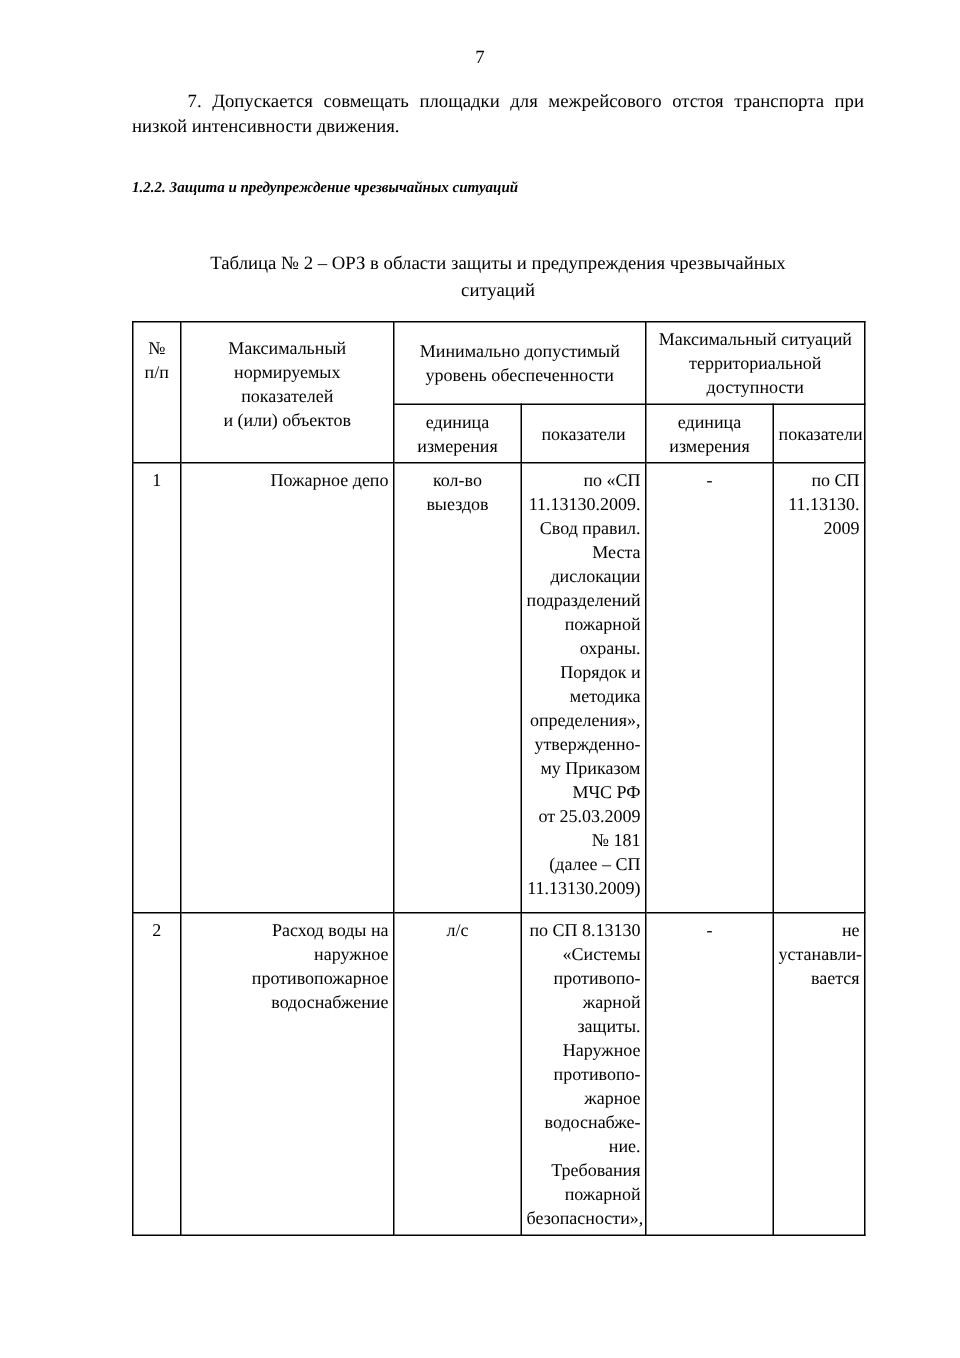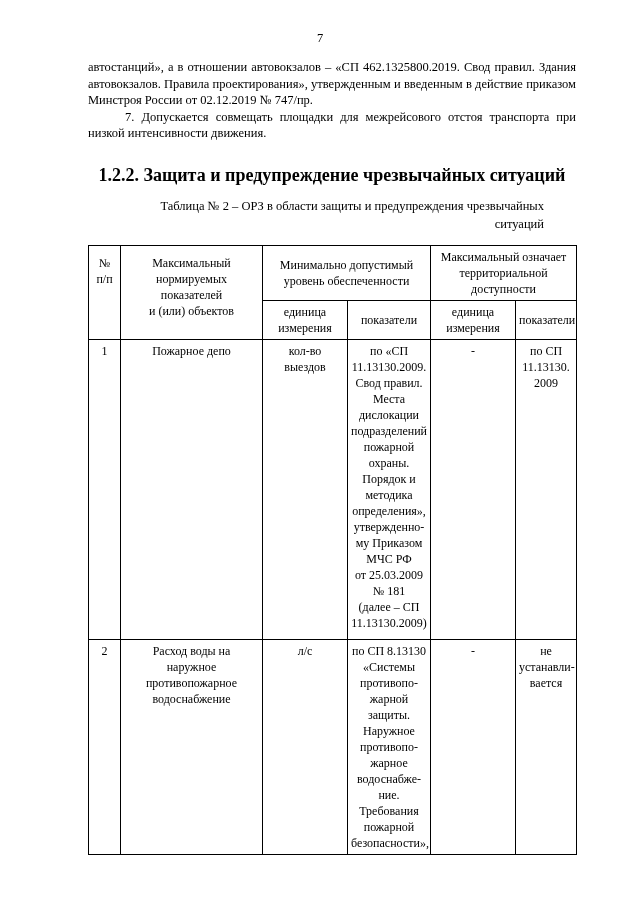--- a/index.html
+++ b/index.html
@@ -23,29 +23,30 @@
     margin: 13px 64px 0 88px; 
     font-size: 12.5px;
     line-height: 16.5px;
   }
   p.body-par {
     margin: 0;
     text-align: justify;
   }
   p.body-par.indent { text-indent: 37px; }
   h2.section-heading {
-    font-size: 18px;
+    font-size: 10px;
     font-weight: bold;
-    text-align: center;
+    text-align: left;
     margin: 25px 0 0 0;
     line-height: 17px;
+    font-style: italic;
   }
   .table-caption {
-    text-align: right;
-    margin: 13px auto 0 auto;
+    text-align: center;
+    margin: 32px auto 0 auto;
     max-width: 424px;
     line-height: 18px;
   }
   table.orz-table {
     border-collapse: collapse;
     table-layout: fixed;
     width: 488px;
     margin-top: 12px;
     font-size: 12px;
     line-height: 16px;
@@ -63,37 +64,36 @@
   }
   .orz-table th.hdr-top {
     vertical-align: top;
     padding-top: 9px;
   }
   .orz-table td.cell-center {
     text-align: center;
     vertical-align: top;
   }
   .orz-table td.cell-left {
-    text-align: center;
+    text-align: right;
     vertical-align: top;
     margin-top: 40px;
   }
   tr.data-row-1 { height: 300px; }
   tr.data-row-2 { height: 210px; }
   tr.hdr-row-1 { height: 55px; }
   tr.hdr-row-2 { height: 33px; margin-left: 23px; }
 </style>
 </head>
 <body>
 
 <div class="page">
   <div class="page-number">7</div>
 
   <div class="content">
-    <p class="body-par">автостанций», а в отношении автовокзалов – «СП 462.1325800.2019. Свод правил. Здания автовокзалов. Правила проектирования», утвержденным и введенным в действие приказом Минстроя России от 02.12.2019 № 747/пр.</p>
     <p class="body-par indent">7. Допускается совмещать площадки для межрейсового отстоя транспорта при низкой интенсивности движения.</p>
 
     <h2 class="section-heading">1.2.2. Защита и предупреждение чрезвычайных ситуаций</h2>
 
     <div class="table-caption">Таблица № 2 – ОРЗ в области защиты и предупреждения чрезвычайных ситуаций</div>
 
     <table class="orz-table">
       <colgroup>
         <col style="width:32px">
         <col style="width:142px">
@@ -105,21 +105,21 @@
       <thead>
         <tr class="hdr-row-1">
           <th class="hdr hdr-top" rowspan="2">№
 п/п</th>
           <th class="hdr hdr-top" rowspan="2">Максимальный
 нормируемых
 показателей
 и (или) объектов</th>
           <th class="hdr" colspan="2">Минимально допустимый
 уровень обеспеченности</th>
-          <th class="hdr" colspan="2">Максимальный означает
+          <th class="hdr" colspan="2">Максимальный ситуаций
 территориальной
 доступности</th>
         </tr>
         <tr class="hdr-row-2">
           <th class="hdr">единица
 измерения</th>
           <th class="hdr">показатели</th>
           <th class="hdr">единица
 измерения</th>
           <th class="hdr">показатели</th>

